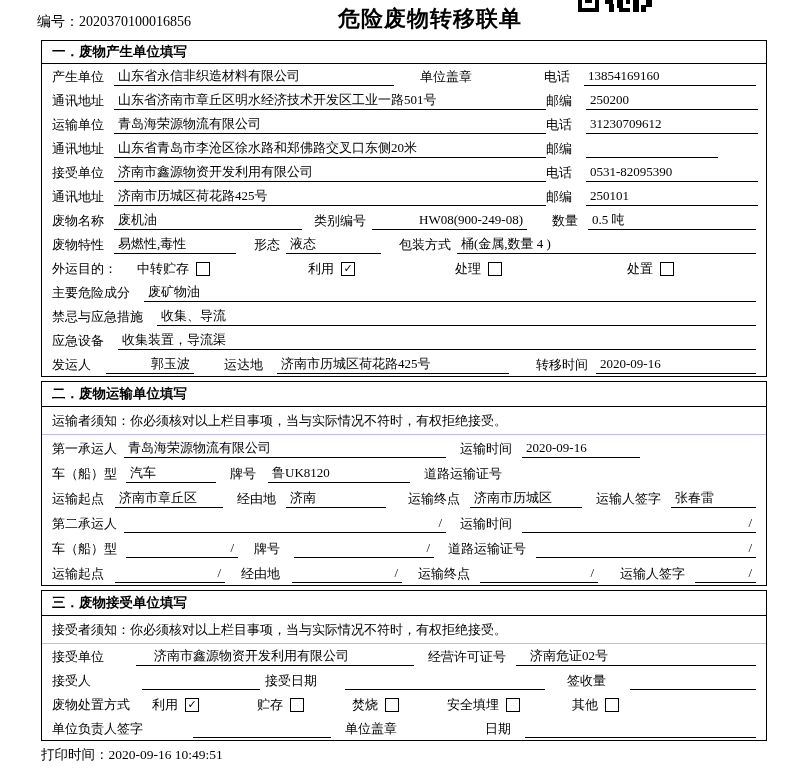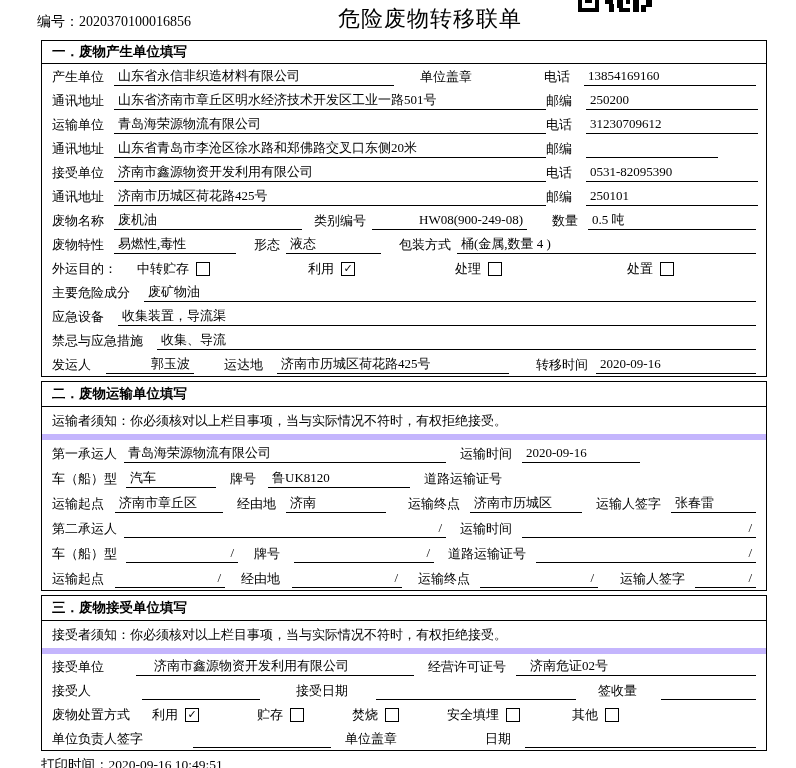--- a/index.html
+++ b/index.html
@@ -1,23 +1,23 @@
 <!DOCTYPE html>
 <html><head>
 <meta charset="utf-8">
 <style>
   html,body{margin:0;padding:0;background:#fff;}
   .page{position:relative;width:796px;height:768px;background:#fff;
         font-family:"Liberation Serif","DejaVu Serif",serif;color:#000;font-size:13px;overflow:hidden;}
   .doc-number{position:absolute;left:37px;top:13px;font-size:14px;white-space:nowrap;}
-  .doc-title{position:absolute;left:338px;top:4px;font-size:22px;font-weight:normal;letter-spacing:1px;white-space:nowrap;}
+  .doc-title{position:absolute;left:338px;top:4px;font-size:22px;font-weight:bold;letter-spacing:1px;white-space:nowrap;}
   .qr-frag{position:absolute;left:578px;top:0;}
   .sec{position:relative;margin-left:37px;width:726px;border:1px solid #000;background:#fff;box-sizing:border-box;}
   .sec-title{font-weight:bold;height:22px;line-height:22px;padding:0 10px;border-bottom:1px solid #000;font-size:13.5px;}
-  .notice{height:27px;line-height:27px;padding:0 10px;border-bottom:6px solid #c4b5fd;}
+  .notice{height:27px;line-height:27px;padding:0 10px;border-bottom:1px solid #c4b5fd;}
   .row{display:flex;align-items:flex-end;height:24px;padding:0 10px;box-sizing:border-box;}
   .row25{height:25px;}
   .lbl{white-space:nowrap;line-height:18px;margin-bottom:2px;flex:none;}
   .u{white-space:nowrap;line-height:18px;margin-bottom:2px;border-bottom:1px solid #000;padding:0 4px;box-sizing:border-box;overflow:hidden;flex:none;}
   .u.fill{flex:1;}
   .u.ctr{text-align:right;}
   .rgroup{margin-left:auto;width:212px;display:flex;align-items:flex-end;flex:none;}
   .rgroup .lbl{width:40px;}
   .rgroup .u{flex:1;}
   .cb{display:inline-block;width:12px;height:12px;border:1px solid #000;line-height:12px;font-size:11px;
@@ -139,27 +139,27 @@
         <span class="lbl" style="margin-left:125px">处置</span>
         <span class="cb"></span>
       </div>
 
       <div class="row">
         <span class="lbl">主要危险成分</span>
         <span class="u fill" style="margin-left:14px">废矿物油</span>
       </div>
 
       <div class="row">
+        <span class="lbl">禁忌与应急措施</span>
+        <span class="u fill" style="margin-left:14px">收集、导流</span>
+      </div>
+
+      <div class="row">
         <span class="lbl">应急设备</span>
         <span class="u fill" style="margin-left:14px">收集装置，导流渠</span>
-      </div>
-
-      <div class="row">
-        <span class="lbl">禁忌与应急措施</span>
-        <span class="u fill" style="margin-left:14px">收集、导流</span>
       </div>
 
       <div class="row">
         <span class="lbl" style="width:42px">发运人</span>
         <span class="u ctr" style="width:88px;margin-left:12px">郭玉波</span>
         <span class="lbl" style="margin-left:30px">运达地</span>
         <span class="u" style="width:232px;margin-left:14px">济南市历城区荷花路425号</span>
         <span class="lbl" style="margin-left:auto;width:60px">转移时间</span>
         <span class="u" style="width:160px">2020-09-16</span>
       </div>
@@ -234,21 +234,21 @@
       <div class="row">
         <span class="lbl" style="width:62px">接受单位</span>
         <span class="u" style="width:278px;margin-left:22px;padding-left:18px">济南市鑫源物资开发利用有限公司</span>
         <span class="lbl" style="margin-left:14px">经营许可证号</span>
         <span class="u fill" style="margin-left:10px;padding-left:14px">济南危证02号</span>
       </div>
 
       <div class="row">
         <span class="lbl" style="width:42px">接受人</span>
         <span class="u" style="width:118px;margin-left:48px"></span>
-        <span class="lbl" style="margin-left:36px">接受日期</span>
+        <span class="lbl" style="margin-left:5px">接受日期</span>
         <span class="u" style="width:200px;margin-left:28px"></span>
         <span class="lbl" style="margin-left:22px">签收量</span>
         <span class="u fill" style="margin-left:24px"></span>
       </div>
 
       <div class="row">
         <span class="lbl">废物处置方式</span>
         <span class="lbl" style="margin-left:22px">利用</span>
         <span class="cb">✓</span>
         <span class="lbl" style="margin-left:58px">贮存</span>

